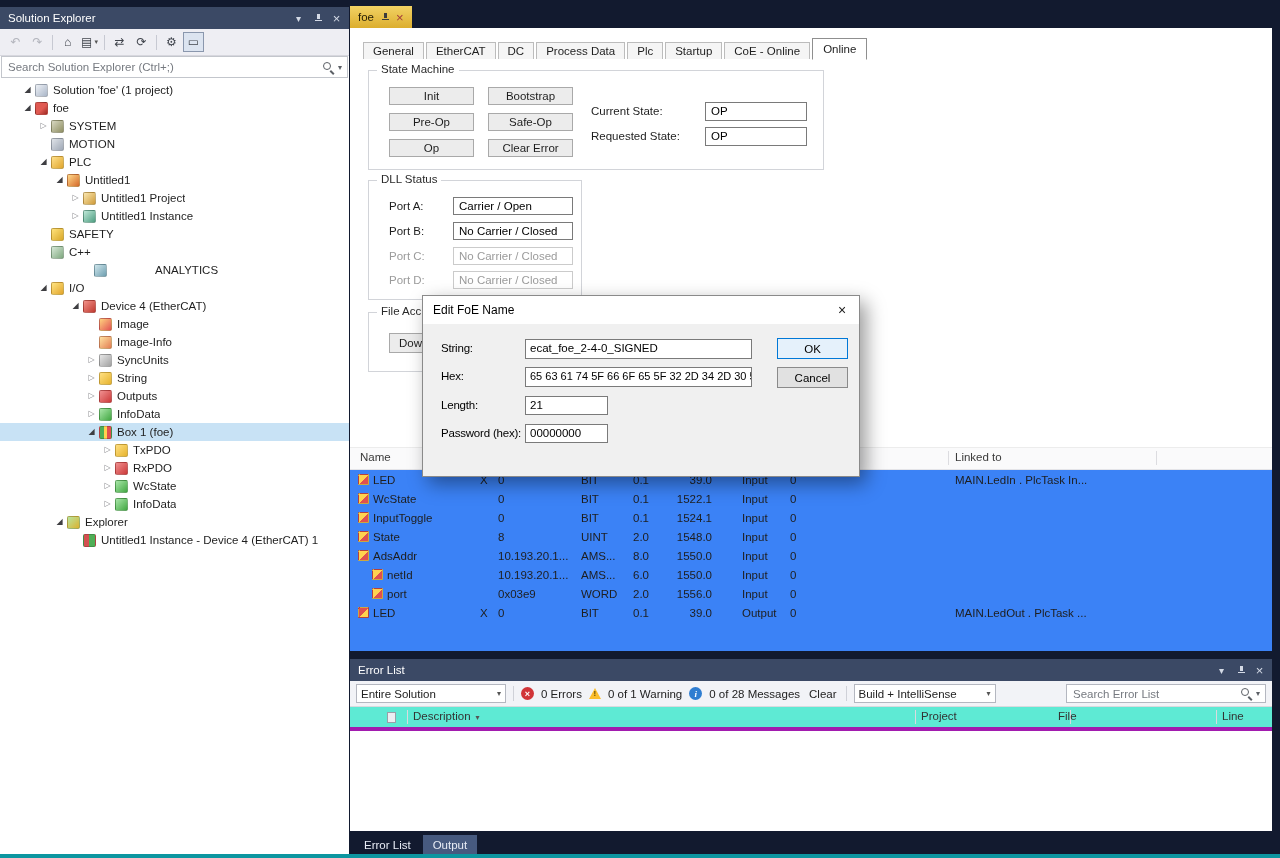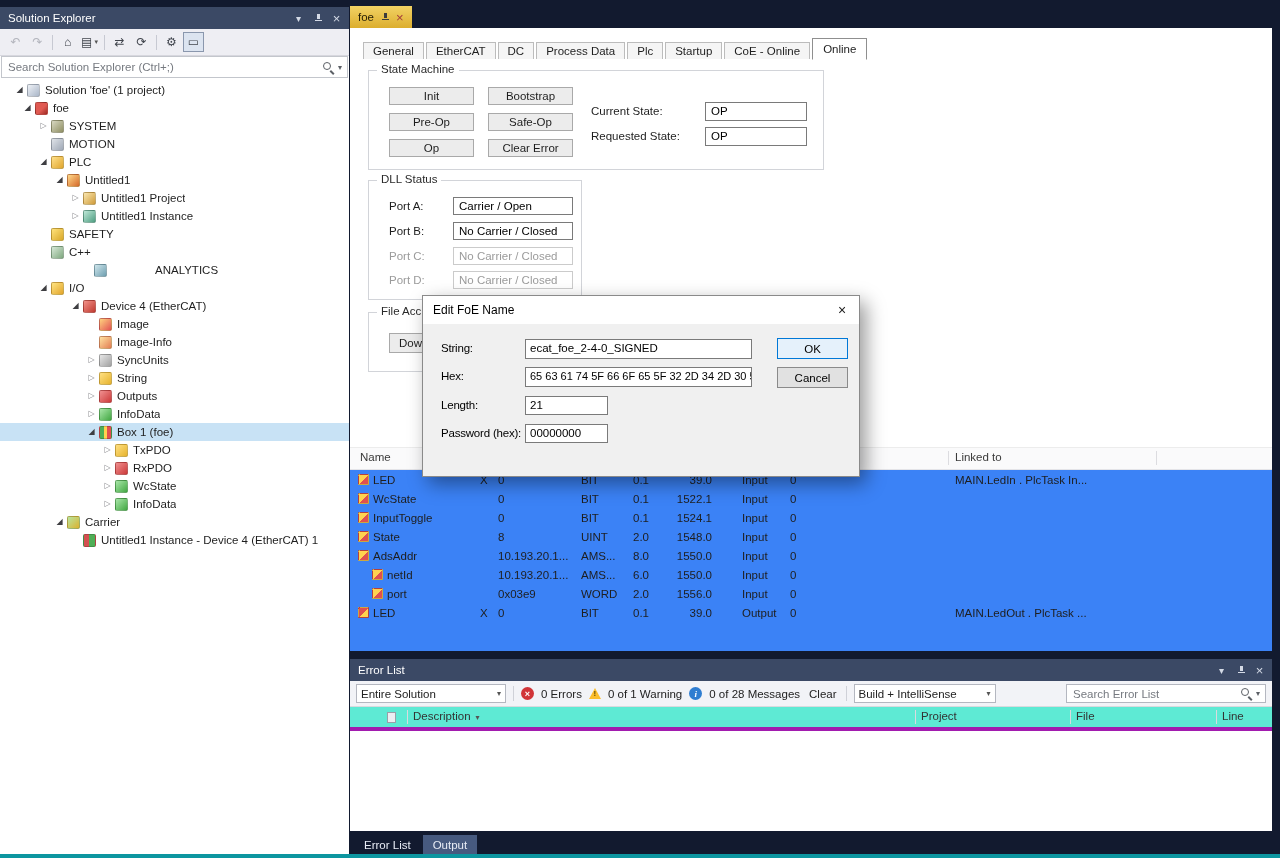--- a/index.html
+++ b/index.html
@@ -170,21 +170,21 @@
   .tri span{position:absolute;left:-1.5px;top:1px;font-size:8px;font-weight:bold;color:#6b4e00}
   .cnt{white-space:nowrap}
   .clear-btn{white-space:nowrap;padding:0 2px}
   .el-search{margin-left:auto;width:200px;height:19px;background:#fff;border:1px solid #b4b7c0;
              display:flex;align-items:center;padding:0 2px 0 6px;box-sizing:border-box}
   .el-search .ph{flex:1;color:#767a80;font-size:11.5px;white-space:nowrap;overflow:hidden}
   .el-colhead{height:20px;background:#5eead4;border-bottom:4px solid #a21caf;position:relative;font-size:11.5px;color:#333}
   .ec{position:absolute;top:3px;white-space:nowrap}
   .ec-icon{position:absolute;left:37px;top:5px;width:7px;height:9px;border:1px solid #9a9ea8;background:#e8ea f0}
   .ec-icon{background:#eceef2}
-  .d-desc{left:63px}.d-proj{left:571px}.d-file{left:726px}.d-line{left:872px}
+  .d-desc{left:63px}.d-proj{left:571px}.d-file{left:708px}.d-line{left:872px}
   .hv{font-size:8px;color:#555;margin-left:5px}
   .vsep3{position:absolute;top:3px;width:1px;height:14px;background:#dadade}
   .p1{left:57px}.p2{left:565px}.p3{left:720px}.p4{left:866px}
   .el-body{flex:1;background:#fff}
   .el-tabs{height:27px;background:#121a2f;display:flex;align-items:center;padding-left:4px;gap:2px}
   .el-tab{font-size:11.5px;color:#e8ecf5;padding:4px 10px}
   .el-tab.highlighted{background:#475a7f}
 
   #bottom-accent{position:absolute;left:0;right:0;bottom:0;height:4px;background:#0d96a0;z-index:120}
 </style>
@@ -248,21 +248,21 @@
         <span class="tb-glyph">▭</span>
       </span>
     </div>
   <div class="se-searchbar">
     <span class="se-search-ph">Search Solution Explorer (Ctrl+;)</span>
     <span class="mag"></span>
     <span class="chev">▾</span>
   </div>
   <div class="se-tree">
 
-      <div class="trow arrow-expanded" style="padding-left: 12px;">
+      <div class="trow arrow-expanded" style="padding-left: 20px;">
         <span class="tw-arrow"></span>
         <span class="ti solution-icon"></span>
         <span class="tlabel">Solution 'foe' (1 project)</span>
       </div>
 
       <div class="trow arrow-expanded" style="padding-left: 20px;">
         <span class="tw-arrow"></span>
         <span class="ti project-icon"></span>
         <span class="tlabel">foe</span>
       </div>
@@ -396,21 +396,21 @@
 
       <div class="trow arrow-collapsed" style="padding-left: 100px;">
         <span class="tw-arrow"></span>
         <span class="ti infodata-icon"></span>
         <span class="tlabel">InfoData</span>
       </div>
 
       <div class="trow arrow-expanded" style="padding-left: 52px;">
         <span class="tw-arrow"></span>
         <span class="ti mappings-icon"></span>
-        <span class="tlabel">Carrier</span>
+        <span class="tlabel">Explorer</span>
       </div>
 
       <div class="trow" style="padding-left: 68px;">
         <span class="tw-arrow"></span>
         <span class="ti mapping-icon"></span>
         <span class="tlabel">Untitled1 Instance - Device 4 (EtherCAT) 1</span>
       </div>
     </div>
 </div>
 

